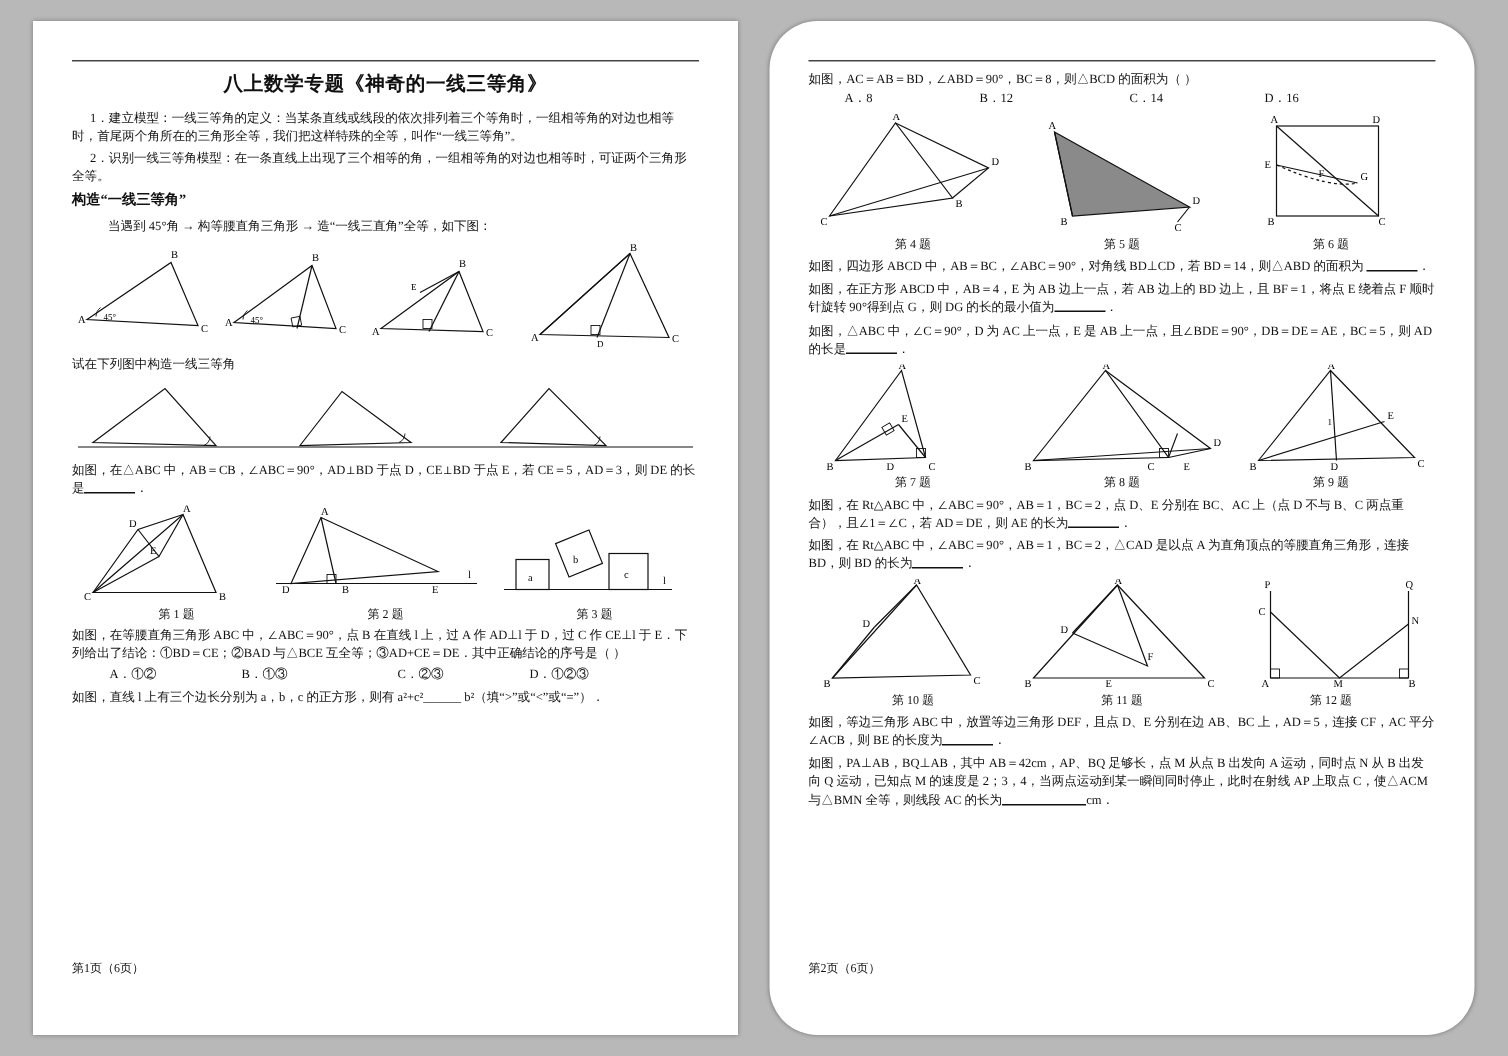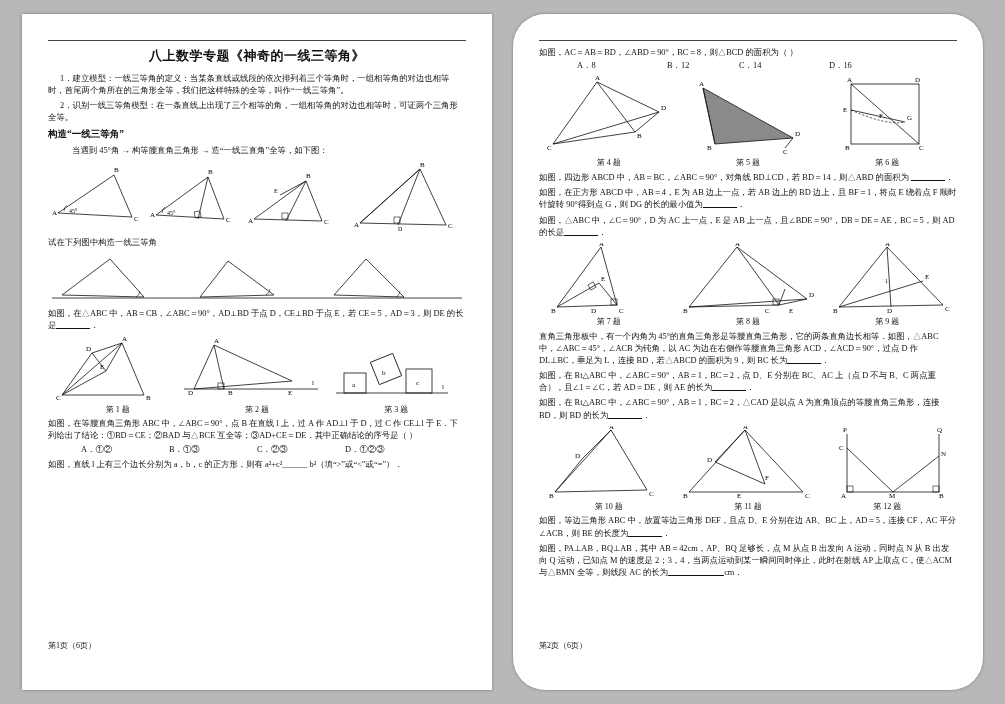--- a/index.html
+++ b/index.html
@@ -181,21 +181,21 @@
         <span>第 2 题</span>
         <span>第 3 题</span>
       </div>
     </div>
 
     <div class="q">
       <span>如图，在等腰直角三角形 ABC 中，∠ABC＝90°，点 B 在直线 l 上，过 A 作 AD⊥l 于 D，过 C 作 CE⊥l 于 E．下列给出了结论：①BD＝CE；②BAD 与△BCE 互全等；③AD+CE＝DE．其中正确结论的序号是（      ）</span>
     </div>
     <div class="opts">
       <span style="width:88px">A．①②</span>
-      <span style="width:88px">B．①③</span>
+      <span style="width:104px">B．①③</span>
       <span style="width:88px">C．②③</span>
       <span style="width:88px">D．①②③</span>
     </div>
 
     <div class="q">
       <span>如图，直线 l 上有三个边长分别为 a，b，c 的正方形，则有 a²+c²______ b²（填“&gt;”或“&lt;”或“=”）．</span>
     </div>
 
     <div class="footer">第1页（6页）</div>
   </div>
@@ -203,21 +203,21 @@
 
 <div class="sheet" id="page-right">
   <div class="inner">
     <div class="rule"></div>
 
     <div class="q">
       <span>如图，AC＝AB＝BD，∠ABD＝90°，BC＝8，则△BCD 的面积为（      ）</span>
     </div>
     <div class="opts">
       <span style="width:90px">A．8</span>
-      <span style="width:72px">B．12</span>
+      <span style="width:100px">B．12</span>
       <span style="width:90px">C．14</span>
       <span style="width:90px">D．16</span>
     </div>
 
     <div class="fig-row">
       <svg width="418" height="80" viewBox="0 0 418 80">
 
         <g fill="none" stroke="#111" stroke-width="0.8">
           <path d="M14 68 L58 6 L96 56 Z"></path>
           <path d="M58 6 L120 36 L96 56"></path>
@@ -313,23 +313,20 @@
         <text x="348" y="70" font-size="7" font-family="Liberation Serif, serif">D</text>
         <text x="406" y="68" font-size="7" font-family="Liberation Serif, serif">C</text>
       </svg>
       <div class="caption-row">
         <span>第 7 题</span>
         <span>第 8 题</span>
         <span>第 9 题</span>
       </div>
     </div>
 
-    <div class="q">
-      <span>直角三角形板中，有一个内角为 45°的直角三角形是等腰直角三角形，它的两条直角边长相等．如图，△ABC 中，∠ABC＝45°，∠ACB 为钝角，以 AC 为边在右侧作等腰直角三角形 ACD，∠ACD＝90°，过点 D 作 DL⊥BC，垂足为 L，连接 BD，若△ABCD 的面积为 9，则 BC 长为</span><span class="blank"></span><span>．</span>
-    </div>
 
     <div class="q">
       <span>如图，在 Rt△ABC 中，∠ABC＝90°，AB＝1，BC＝2，点 D、E 分别在 BC、AC 上（点 D 不与 B、C 两点重合），且∠1＝∠C，若 AD＝DE，则 AE 的长为</span><span class="blank"></span><span>．</span>
     </div>
 
     <div class="q">
       <span>如图，在 Rt△ABC 中，∠ABC＝90°，AB＝1，BC＝2，△CAD 是以点 A 为直角顶点的等腰直角三角形，连接 BD，则 BD 的长为</span><span class="blank"></span><span>．</span>
     </div>
 
     <div class="fig-row">

